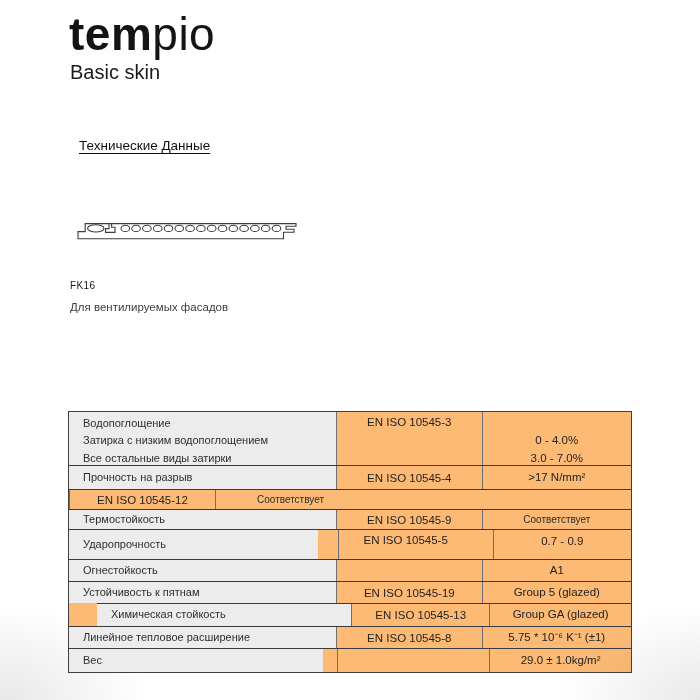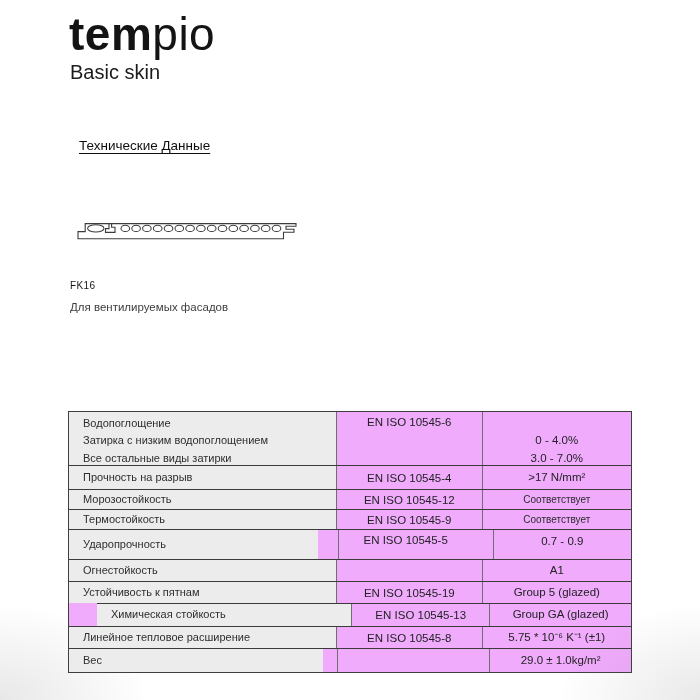--- a/index.html
+++ b/index.html
@@ -23,21 +23,21 @@
   .subtitle{position:absolute;left:70px;top:61px;font-size:20px;color:#1b1b1b;}
 
   .heading{position:absolute;left:79px;top:138px;font-size:13.5px;color:#0f0f0f;text-decoration:underline;text-underline-offset:3px;}
 
   .drawing{position:absolute;left:77px;top:216px;}
 
   .fk-code{position:absolute;left:70px;top:280px;font-size:10px;letter-spacing:.4px;color:#181818;}
   .fk-desc{position:absolute;left:70px;top:301px;font-size:11.5px;color:#3d3d3d;}
 
   .table{
-    position:absolute;left:68px;top:411px;width:564px;background:#f0abfc;
+    position:absolute;left:68px;top:411px;width:564px;background:#fdba74;
     border:1px solid #3f3f3f;box-sizing:border-box;font-size:11px;
   }
   .tr{display:flex;}
   .tr + .tr{border-top:1px solid #3a3a3a;}
   .td{box-sizing:border-box;overflow:hidden;}
   .td.prop{
     width:268px;background:#ececec;padding-left:14px;padding-right:6px;
     display:flex;flex-direction:column;justify-content:center;color:#2e2e2e;
   }
   .td.std{
@@ -107,40 +107,37 @@
   <div class="fk-code">FK16</div>
   <div class="fk-desc">Для вентилируемых фасадов</div>
 
   <div class="table">
       <div class="tr">
     <div class="td prop">
           <div class="line">Водопоглощение</div>
           <div class="line">Затирка с низким водопоглощением</div>
           <div class="line">Все остальные виды затирки</div>
         </div>
-    <div class="td std">EN ISO 10545-6</div>
+    <div class="td std">EN ISO 10545-3</div>
     <div class="td val">
           <div class="line">&nbsp;</div>
           <div class="line">0 - 4.0%</div>
           <div class="line">3.0 - 7.0%</div>
         </div>
   </div>
       <div class="tr">
     <div class="td prop">
           <div class="line">Прочность на разрыв</div>
         </div>
     <div class="td std">EN ISO 10545-4</div>
     <div class="td val">
           <div class="line">&gt;17 N/mm²</div>
         </div>
   </div>
       <div class="tr">
-    <div class="td prop">
-          <div class="line">Морозостойкость</div>
-        </div>
     <div class="td std">EN ISO 10545-12</div>
     <div class="td val">
           <div class="line small">Соответствует</div>
         </div>
   </div>
       <div class="tr">
     <div class="td prop">
           <div class="line">Термостойкость</div>
         </div>
     <div class="td std">EN ISO 10545-9</div>

